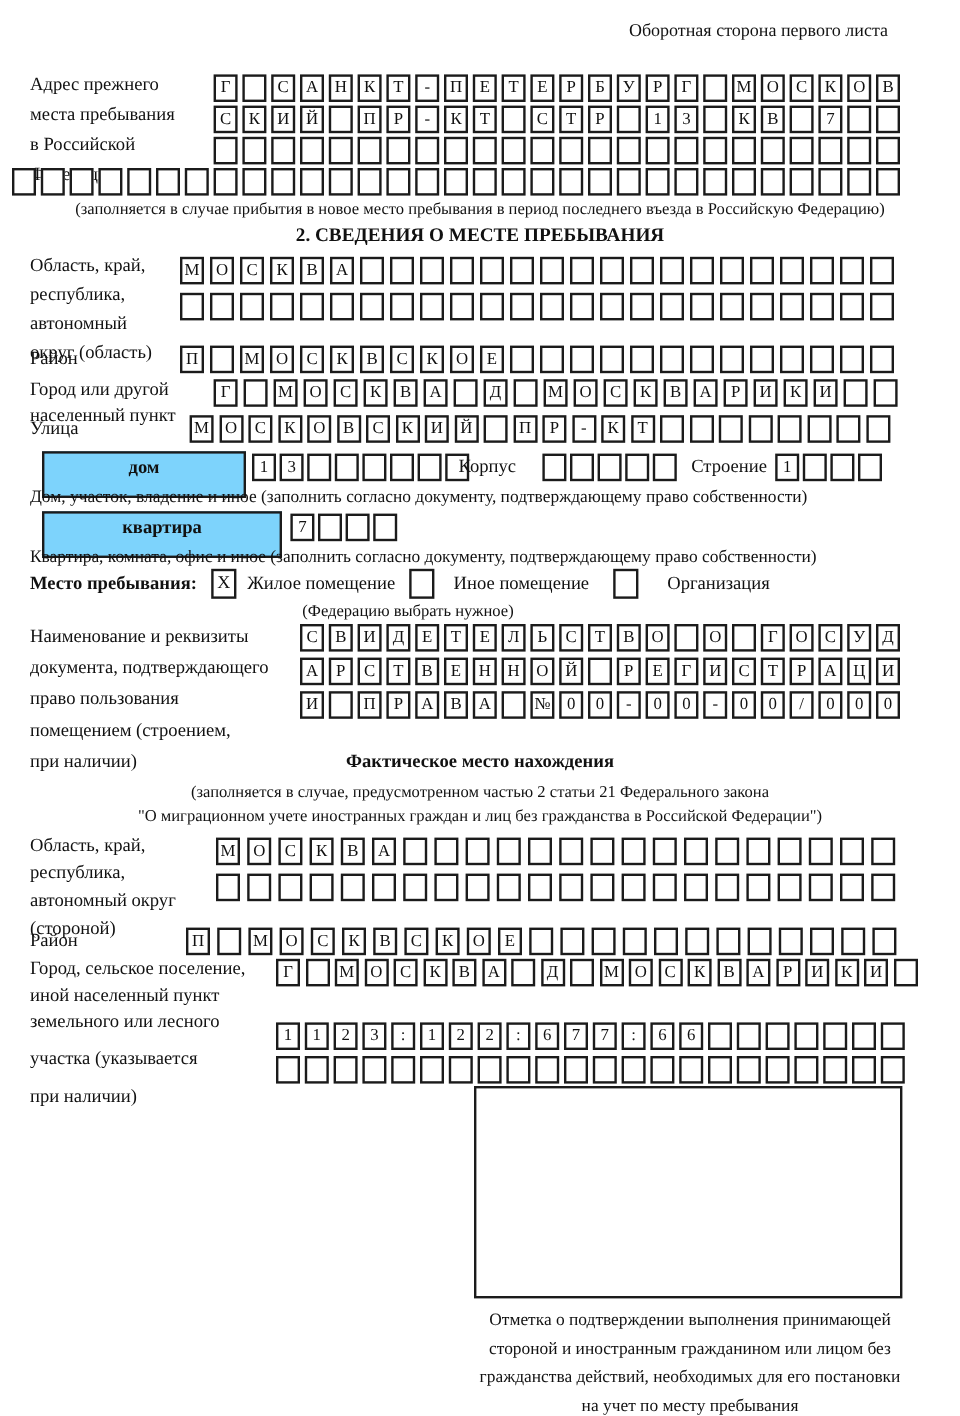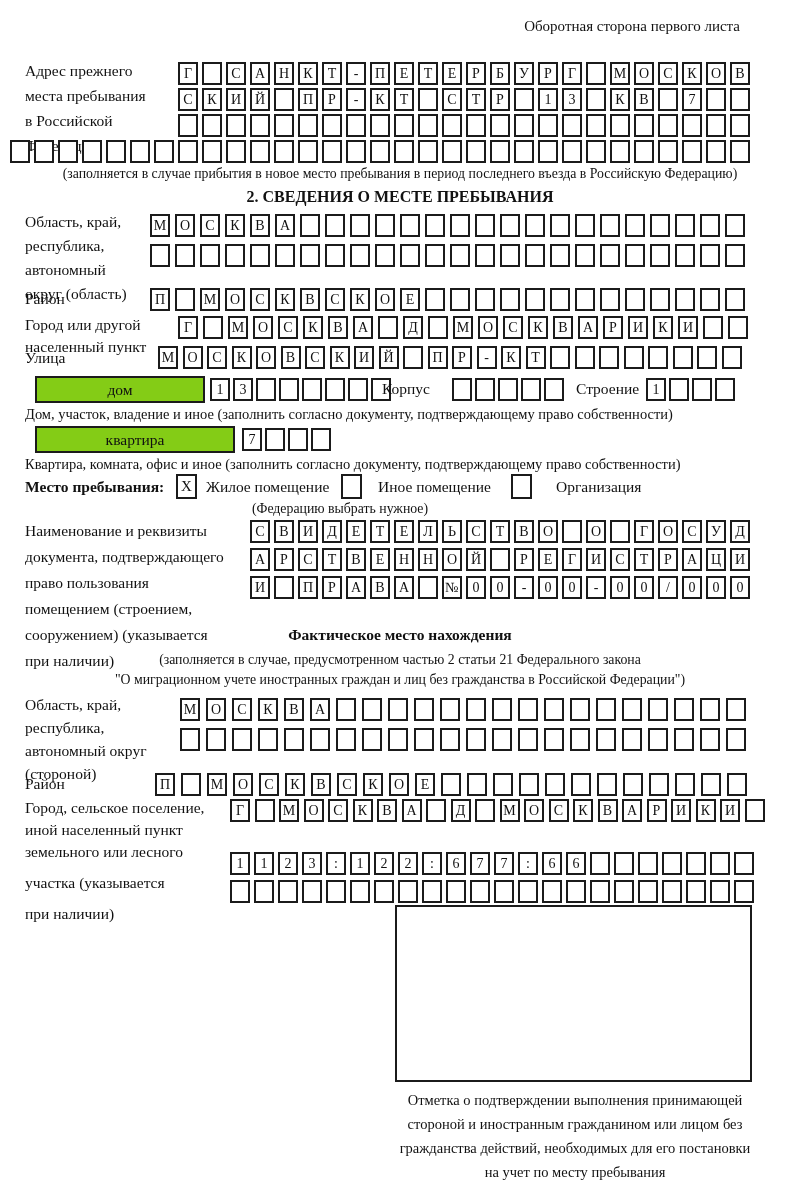--- a/index.html
+++ b/index.html
@@ -15,22 +15,22 @@
   .label.lh26{line-height:26px;}
   .label.lh31{line-height:31px;}
   .caption{position:absolute;left:0;right:0;text-align:center;font-size:13.8px;white-space:nowrap;}
   .title{position:absolute;left:0;right:0;text-align:center;font-weight:bold;font-size:16px;white-space:nowrap;}
   .cells{position:absolute;display:flex;column-gap:var(--g,4px);}
   .cell{
     flex:0 0 20px;width:20px;height:23px;box-sizing:border-box;border:2px solid #1b1b1b;
     text-align:center;font-size:14px;line-height:19px;background:#fff;overflow:hidden;
   }
   .bigbox{
-    position:absolute;height:27px;box-sizing:border-box;border:2px solid #1b1b1b;
-    text-align:center;font-size:15.5px;line-height:23px;background:#84cc16;
+    position:absolute;height:39px;box-sizing:border-box;border:2px solid #1b1b1b;
+    text-align:center;font-size:15.5px;line-height:23px;background:#7dd3fc;font-weight:bold;
   }
   .checkbox{
     position:absolute;width:21px;height:25px;box-sizing:border-box;border:2px solid #1b1b1b;
     text-align:center;font-size:15px;line-height:21px;background:#fff;
   }
   .inline-label{position:absolute;font-size:15.5px;white-space:nowrap;}
   .stamp-box{position:absolute;box-sizing:border-box;border:2px solid #1b1b1b;background:#fff;}
   .stamp-caption{position:absolute;text-align:center;font-size:14.5px;line-height:24px;}
   .corner{position:absolute;font-size:15px;white-space:nowrap;}
 </style>
@@ -349,21 +349,20 @@
 <div class="inline-label" style="left:378px;top:478px;">Иное помещение</div>
 <div class="checkbox" style="left:511px;top:474px;"></div>
 <div class="inline-label" style="left:556px;top:478px;">Организация</div>
 <div class="abs" style="left:130px;top:501px;width:420px;text-align:center;font-size:13.8px;">(Федерацию выбрать нужное)</div>
 
 <div class="label lh26" style="left:25px;top:518px;">
   <div>Наименование и реквизиты</div>
   <div>документа, подтверждающего</div>
   <div>право пользования</div>
   <div>помещением (строением,</div>
-  <div>сооружением) (указывается</div>
   <div>при наличии)</div>
 </div>
 <div class="cells" style="left:250px;top:520px;--g:4px">
     <span class="cell">С</span>
     <span class="cell">В</span>
     <span class="cell">И</span>
     <span class="cell">Д</span>
     <span class="cell">Е</span>
     <span class="cell">Т</span>
     <span class="cell">Е</span>

